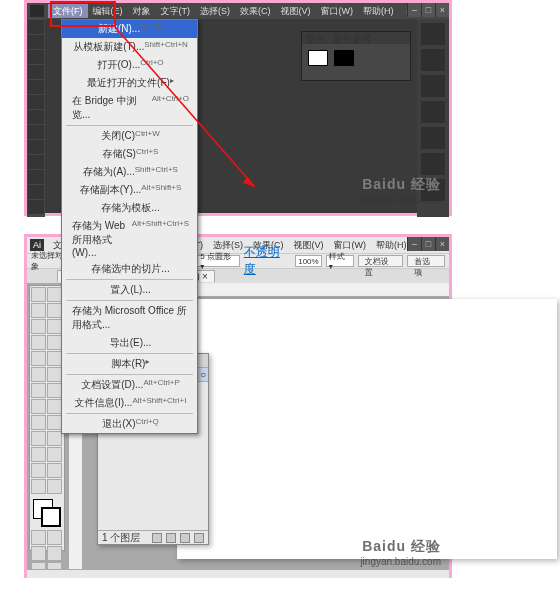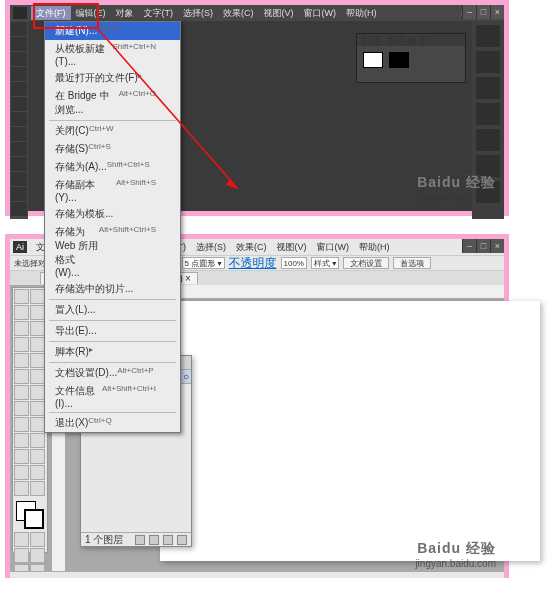--- a/index.html
+++ b/index.html
@@ -1,29 +1,29 @@
 <!DOCTYPE html>
 <html><head>
 <meta charset="utf-8">
 <style>
   *{box-sizing:border-box;margin:0;padding:0;font-family:"Microsoft YaHei",SimSun,sans-serif;font-size:10px;color:#333}
   body{background:#fff;width:560px}
-  .app{position:relative;width:504px;margin-left:5px;border:5px solid #f9a8d4}
+  .app{position:relative;width:428px;margin-left:24px;border:3px solid #f9a8d4}
   
   .app1{background:#3a3a3a;height:216px}
   .menubar{background:#474747;height:16px;display:flex;align-items:center;padding:0 3px;position:relative}
   .menubar .logo{width:14px;height:12px;background:#2a2a2a;margin-right:4px}
   .menubar .item{color:#ddd;padding:0 5px;white-space:nowrap;font-size:9px;height:14px;line-height:14px}
   .menubar .item.active{background:#8a8fb7;color:#fff}
   .red-box{position:absolute;border:2px solid #e11;left:23px;top:-2px;width:66px;height:26px;z-index:3}
   .winctrl{position:absolute;right:0;top:0;display:flex}
   .winctrl div{width:14px;height:14px;background:#555;border-left:1px solid #333;color:#ccc;text-align:center;line-height:14px;font-size:9px}
   .lay-label{color:#bbb;font-size:9px;padding-right:4px}
   .dropdown{position:absolute;left:34px;top:16px;width:137px;background:#ececec;border:1px solid #777;box-shadow:2px 2px 4px rgba(0,0,0,.4);z-index:2}
-  .dd-row{display:flex;justify-content:flex-start;padding:2px 24px 2px 10px;font-size:9px;color:#333}
+  .dd-row{display:flex;justify-content:center;padding:2px 8px 2px 10px;font-size:9px;color:#333}
   .dd-row.sel{background:#3367d1;color:#fff}
   .dd-row.sel span{color:#fff}
   .dd-row span.sc{color:#666;font-size:8px}
   .dd-sep{height:1px;background:#bbb;margin:1px 4px}
   .dd-row.sub::after{content:"▸";font-size:8px;color:#555}
   .toolbox1{position:absolute;left:0;top:16px;width:18px;background:#474747;height:198px}
   .toolbox1 .t{width:16px;height:14px;margin:1px;background:#353535}
   .right-panels1{position:absolute;right:0;top:16px;width:32px;height:198px;background:#3f3f3f}
   .right-panels1 .p{width:24px;height:22px;background:#2f2f2f;margin:4px}
   .color-panel{position:absolute;right:38px;top:28px;width:110px;height:50px;background:#474747;border:1px solid #222}
@@ -91,20 +91,24 @@
 
   <div class="dropdown" id="dd">
       <div class="dd-row sel">
         <span>新建(N)...</span>
         <span class="sc">Ctrl+N</span>
       </div>
       <div class="dd-row">
         <span>从模板新建(T)...</span>
         <span class="sc">Shift+Ctrl+N</span>
       </div>
+      <div class="dd-row">
+        <span>打开(O)...</span>
+        <span class="sc">Ctrl+O</span>
+      </div>
       <div class="dd-row sub">
         <span>最近打开的文件(F)</span>
       </div>
       <div class="dd-row">
         <span>在 Bridge 中浏览...</span>
         <span class="sc">Alt+Ctrl+O</span>
       </div>
       <div class="dd-sep"></div>
       <div class="dd-row">
         <span>关闭(C)</span>
@@ -130,20 +134,23 @@
         <span class="sc">Alt+Shift+Ctrl+S</span>
       </div>
       <div class="dd-row">
         <span>存储选中的切片...</span>
       </div>
       <div class="dd-sep"></div>
       <div class="dd-row">
         <span>置入(L)...</span>
       </div>
       <div class="dd-sep"></div>
+      <div class="dd-row">
+        <span>存储为 Microsoft Office 所用格式...</span>
+      </div>
       <div class="dd-row">
         <span>导出(E)...</span>
       </div>
       <div class="dd-sep"></div>
       <div class="dd-row sub">
         <span>脚本(R)</span>
       </div>
       <div class="dd-sep"></div>
       <div class="dd-row">
         <span>文档设置(D)...</span>

